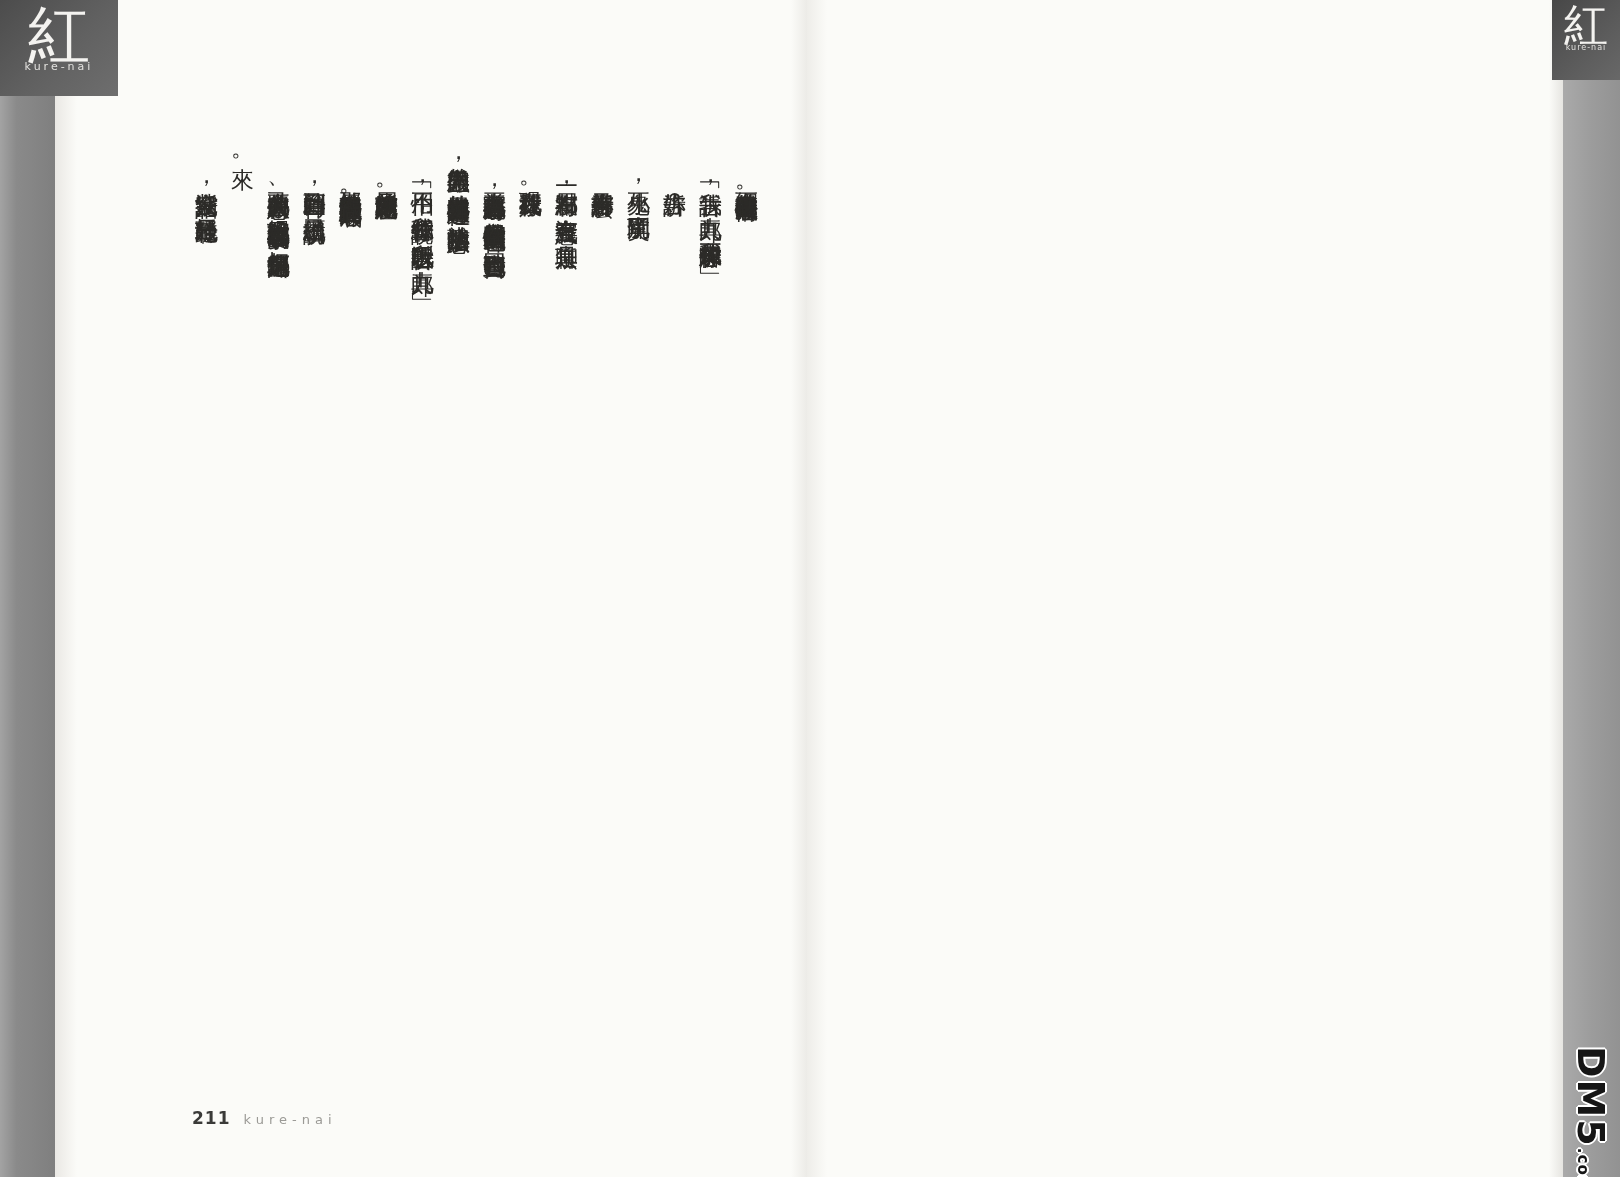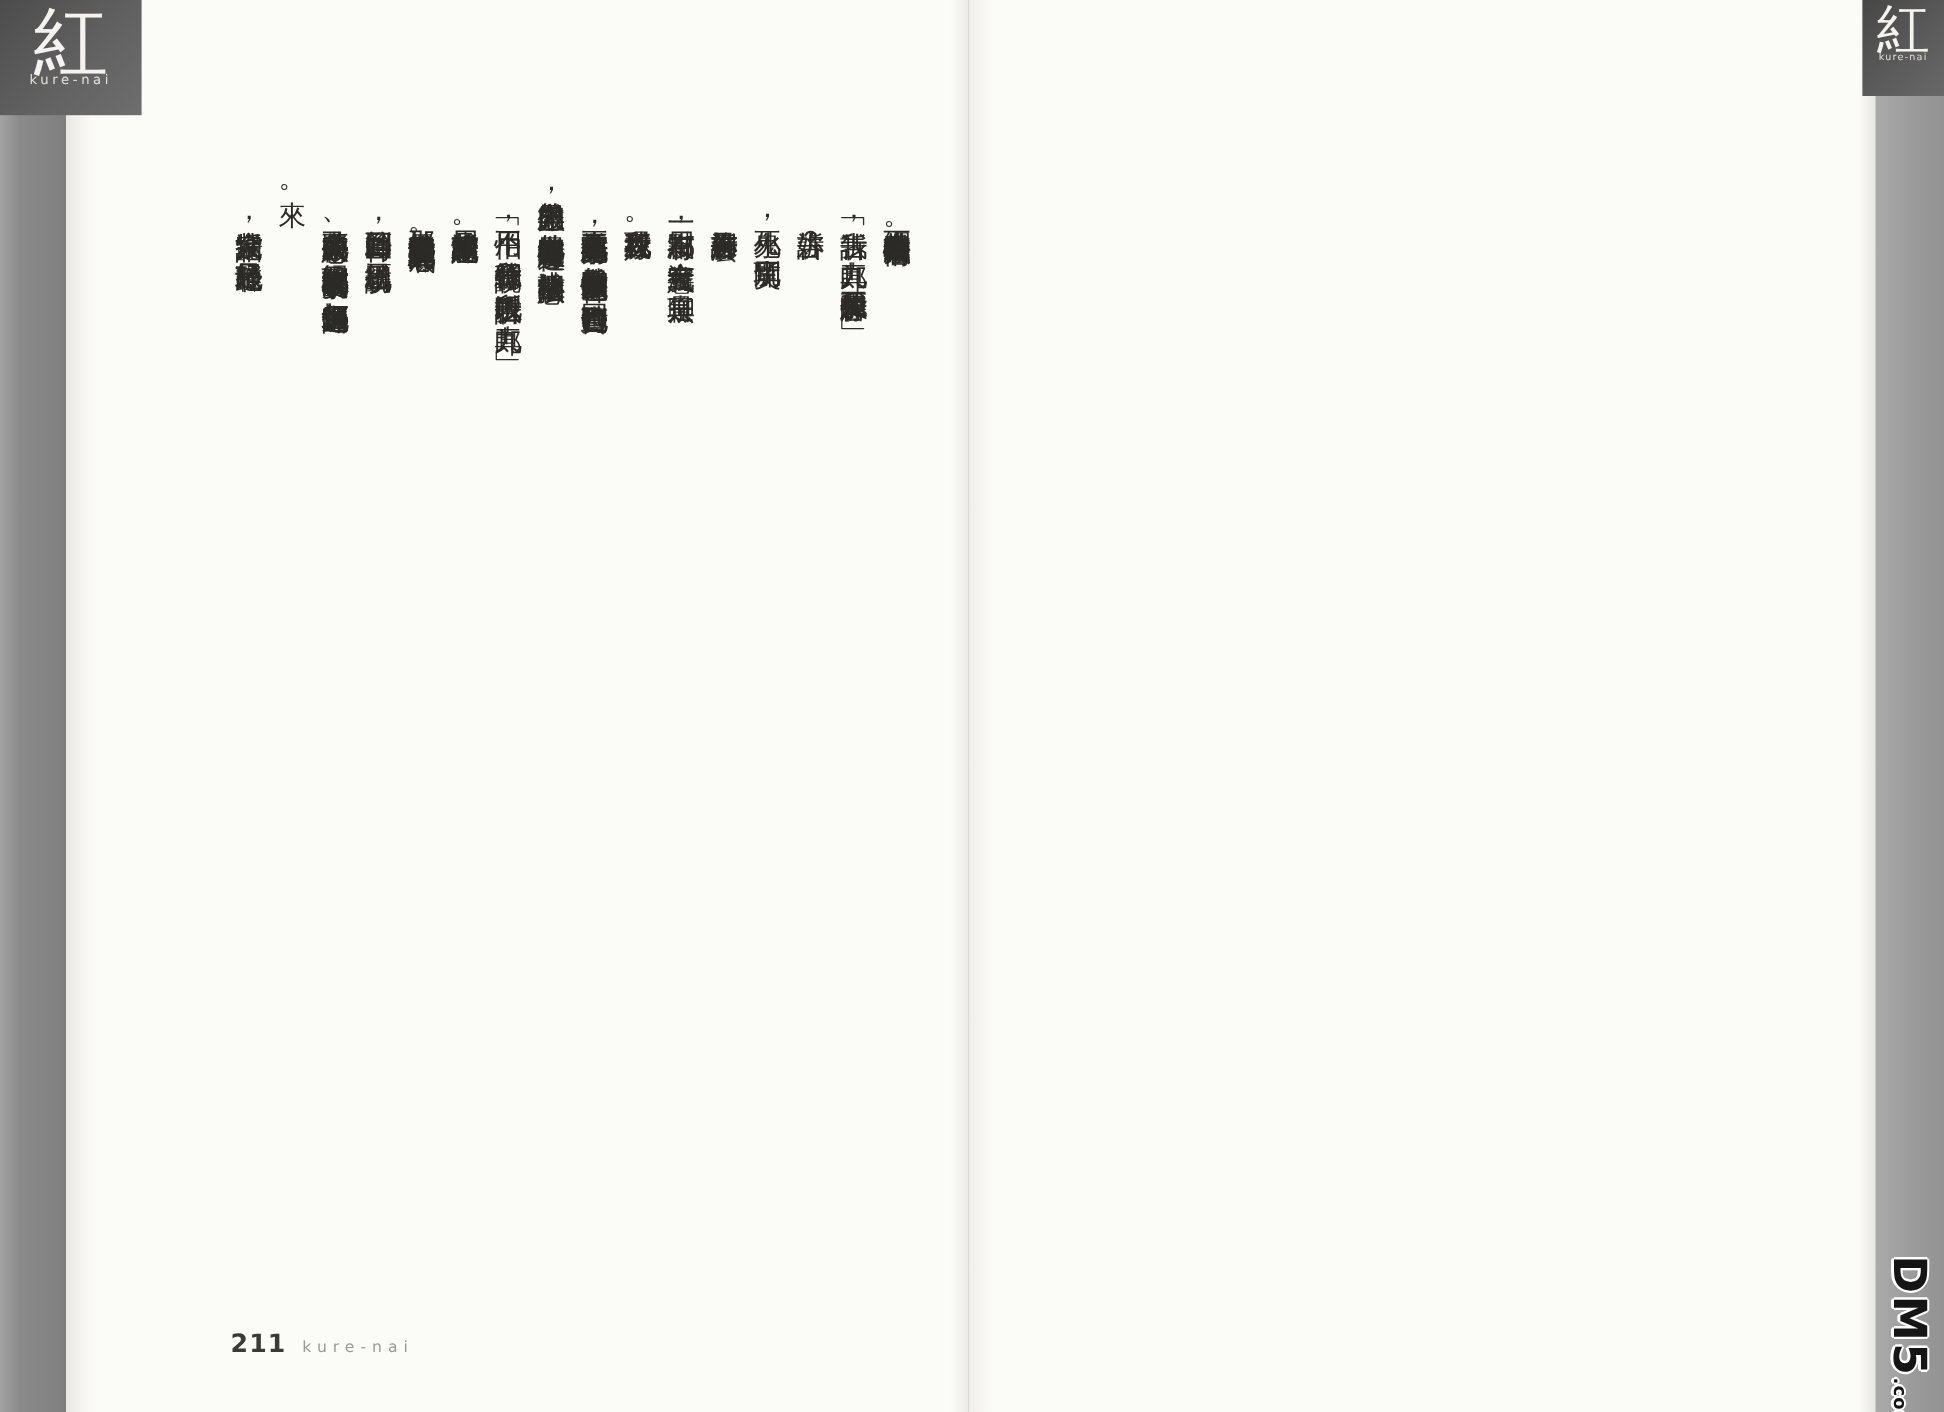--- a/index.html
+++ b/index.html
@@ -37,21 +37,21 @@
   .logo-left .logo-kanji{font-size:62px;margin-top:4px;}
   .logo-right .logo-kanji{font-size:44px;margin-top:3px;}
   .logo-roman{font-family:"DejaVu Sans","Liberation Sans",sans-serif;color:#e2e1de;}
   .logo-left .logo-roman{font-size:11px;letter-spacing:3px;margin-top:-6px;}
   .logo-right .logo-roman{font-size:8px;letter-spacing:1px;margin-top:-4px;}
 
   
   .footer{position:absolute;white-space:nowrap;}
   .footer-left{left:137px;top:1108px;}
   .pnum{font-family:"DejaVu Sans","Liberation Sans",sans-serif;font-weight:bold;
-        font-size:21px;color:#3a3a38;letter-spacing:1px;}
+        font-size:17px;color:#3a3a38;letter-spacing:1px;}
   .fbrand{font-family:"DejaVu Sans","Liberation Sans",sans-serif;font-size:13px;
         color:#9b9a96;letter-spacing:5px;margin:0 8px;}
 
   
   .watermark{position:absolute;left:1572px;top:1046px;writing-mode:vertical-rl;
      text-orientation:sideways;font-family:"DejaVu Sans","Liberation Sans",sans-serif;
      font-weight:bold;color:#151515;line-height:1;
      text-shadow:-2px 0 0 #fff,2px 0 0 #fff,0 -2px 0 #fff,0 2px 0 #fff,
                  -1px -1px 0 #fff,1px -1px 0 #fff,-1px 1px 0 #fff,1px 1px 0 #fff;}
   .wm-site{font-size:38px;letter-spacing:2px;}

